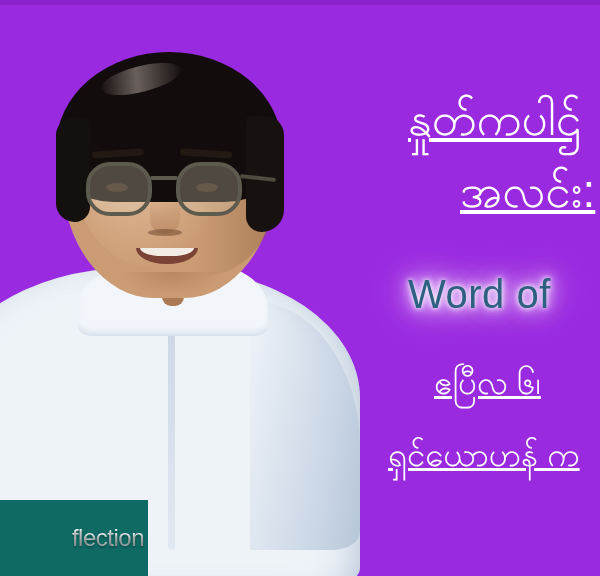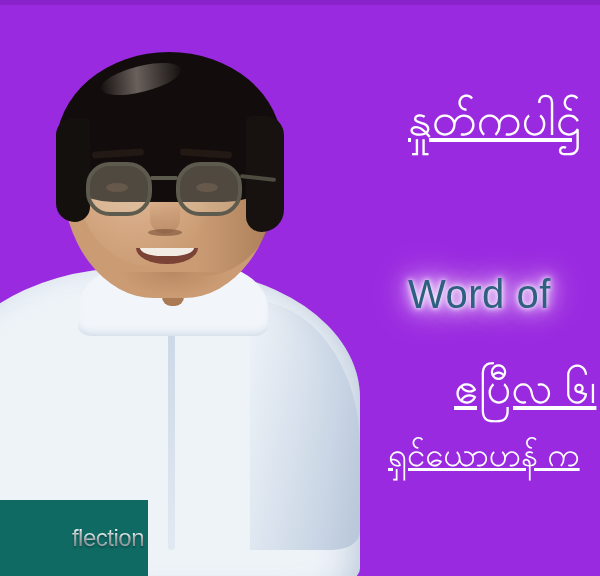--- a/index.html
+++ b/index.html
@@ -331,21 +331,21 @@
     position: absolute;
     white-space: nowrap;
     color: #ffffff;
     font-family: "Liberation Sans", sans-serif;
     font-weight: 400;
     line-height: 1;
     text-decoration: underline;
   }
   .mm-title-1 { left: 58px;  top: 96px;  font-size: 46px; }
   .mm-title-2 { left: 110px; top: 168px; font-size: 46px; }
-  .mm-date    { left: 104px;  top: 366px; font-size: 44px; }
+  .mm-date    { left: 84px;  top: 366px; font-size: 33px; }
   .mm-verse   { left: 38px;  top: 438px; font-size: 33px; }
 
   .word-of {
     position: absolute;
     left: 58px;
     top: 272px;
     white-space: nowrap;
     font-family: "Liberation Sans", sans-serif;
     font-size: 40px;
     font-weight: 400;
@@ -414,20 +414,21 @@
   </div>
 
   <div class="reflection-box">
     <span class="reflection-text">flection</span>
   </div>
 
   <div class="text-col">
 
     <div class="mm-line mm-title-1">နှုတ်ကပါဌ်</div>
 
+    <div class="mm-line mm-title-2">အလင်း:</div>
 
     <div class="word-of">Word of </div>
 
     <div class="mm-line mm-date">ဧပြီလ ၆၊</div>
 
     <div class="mm-line mm-verse">ရှင်ယောဟန် က</div>
   </div>
 
 
 </div>

